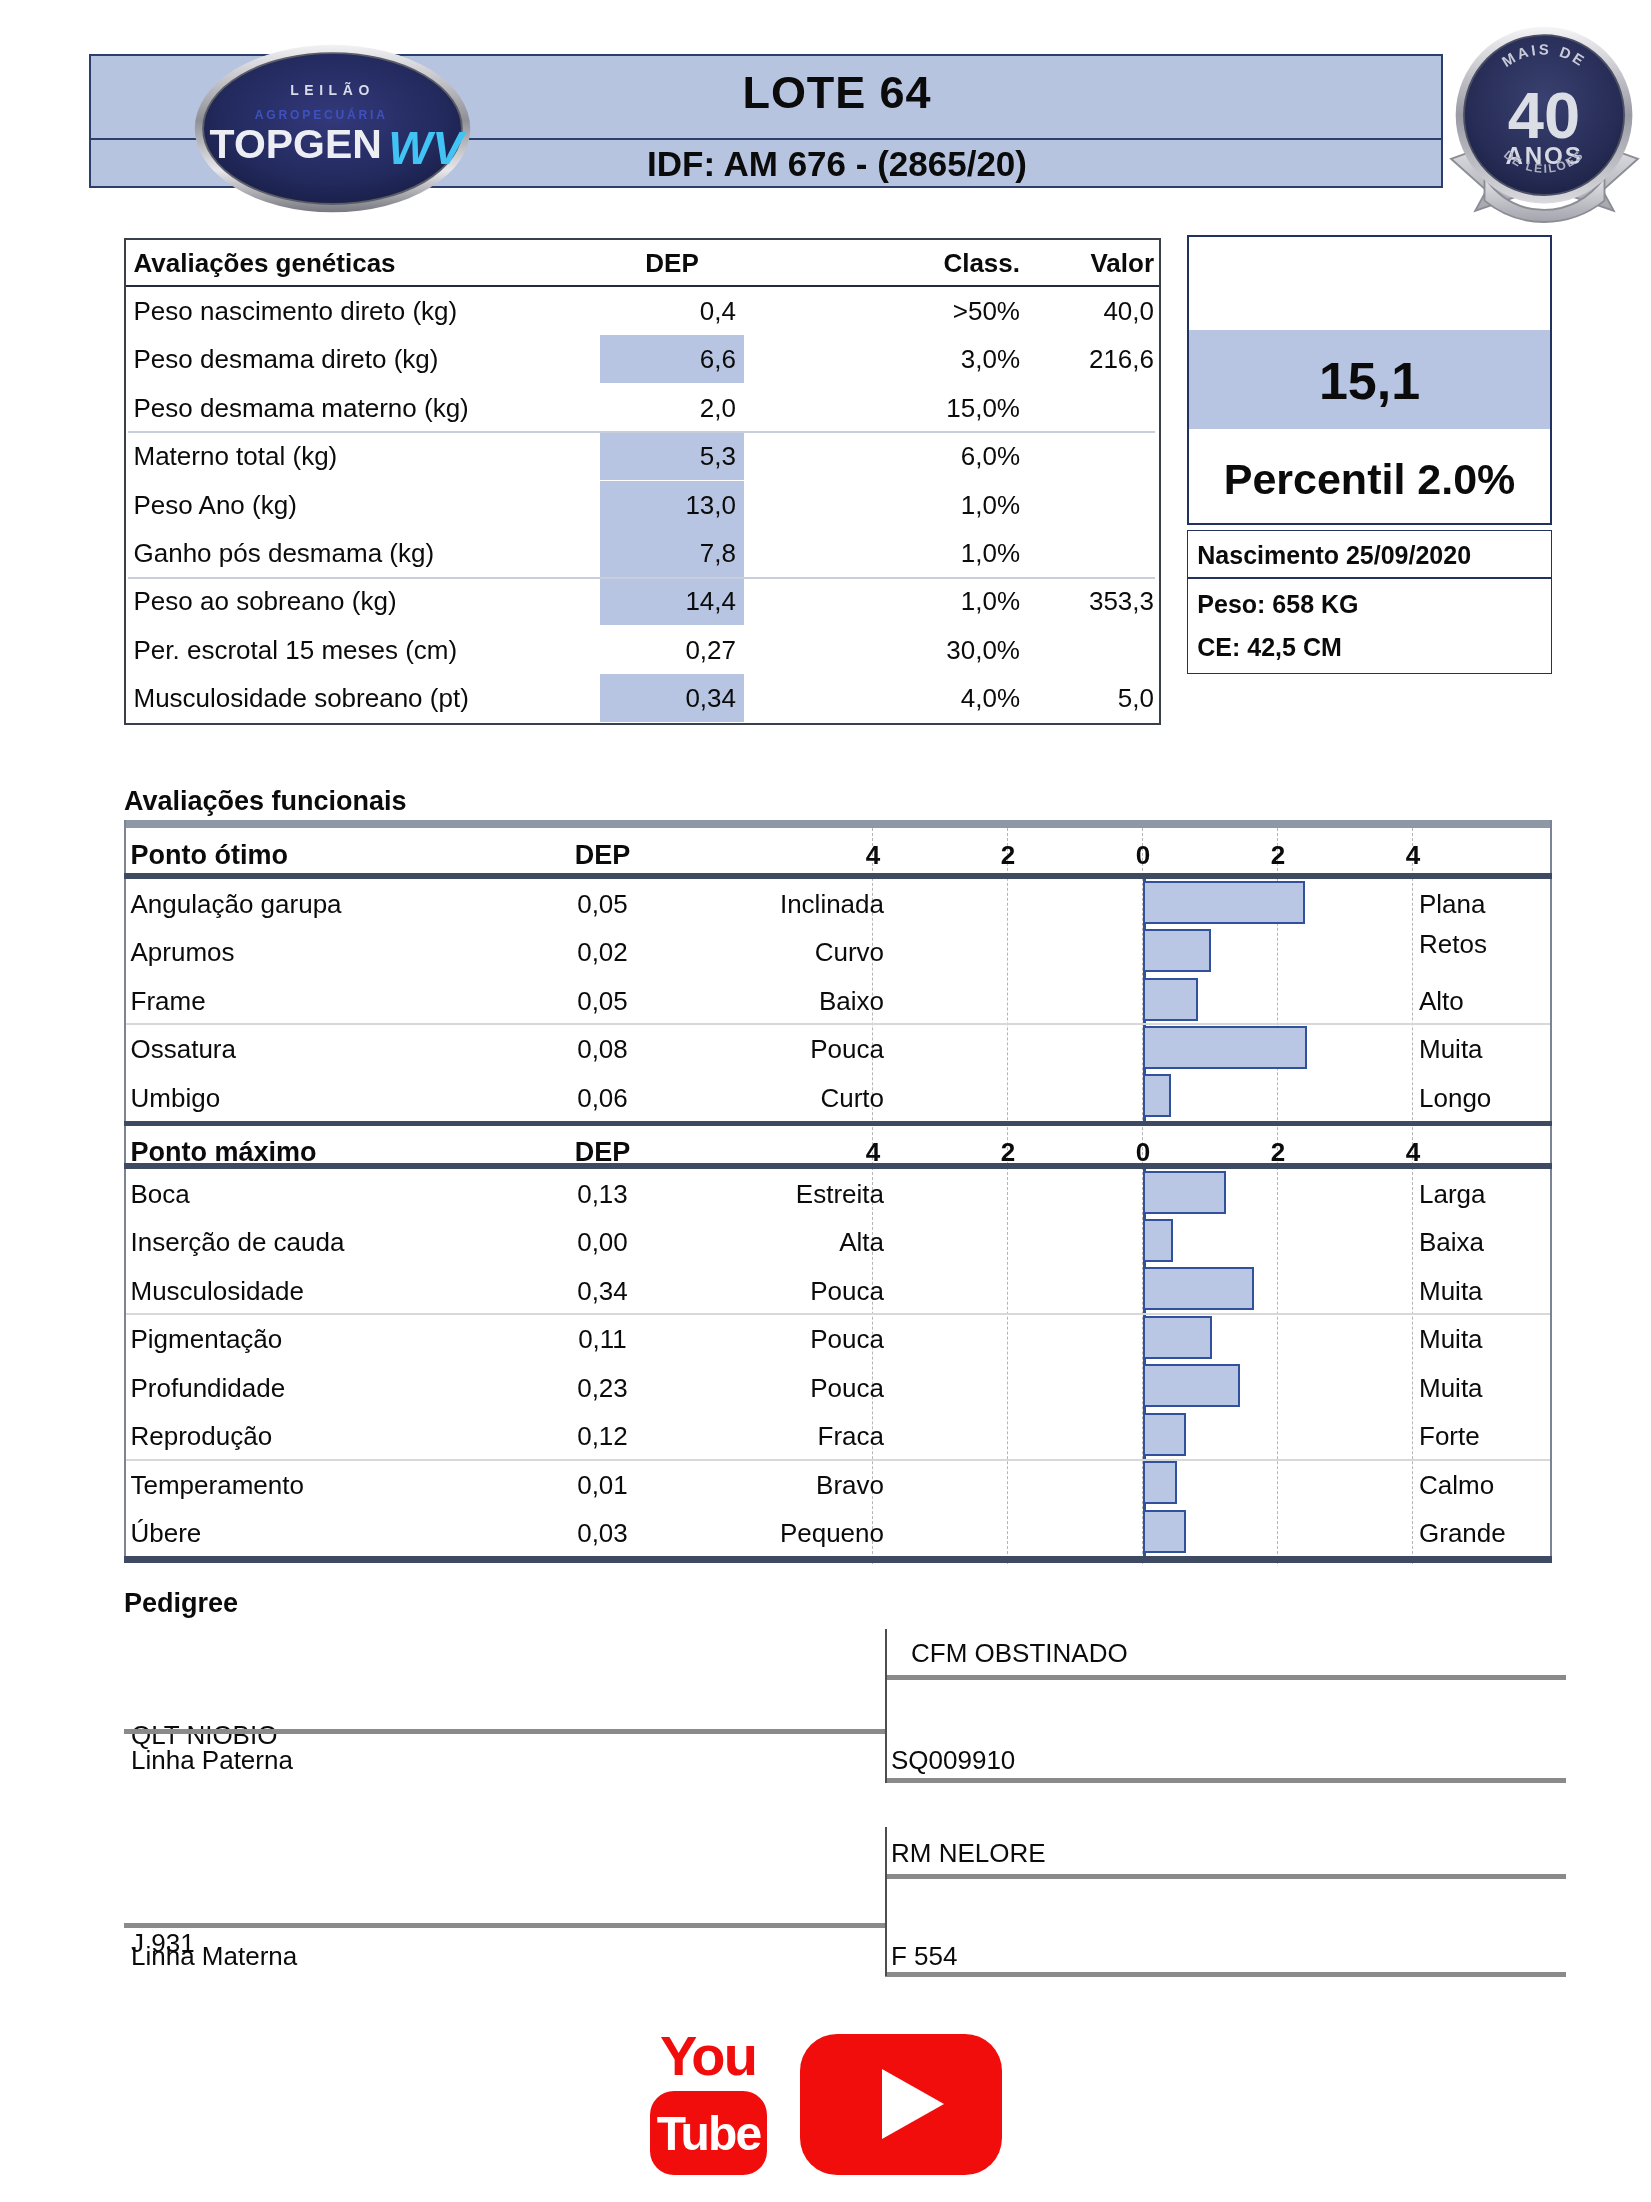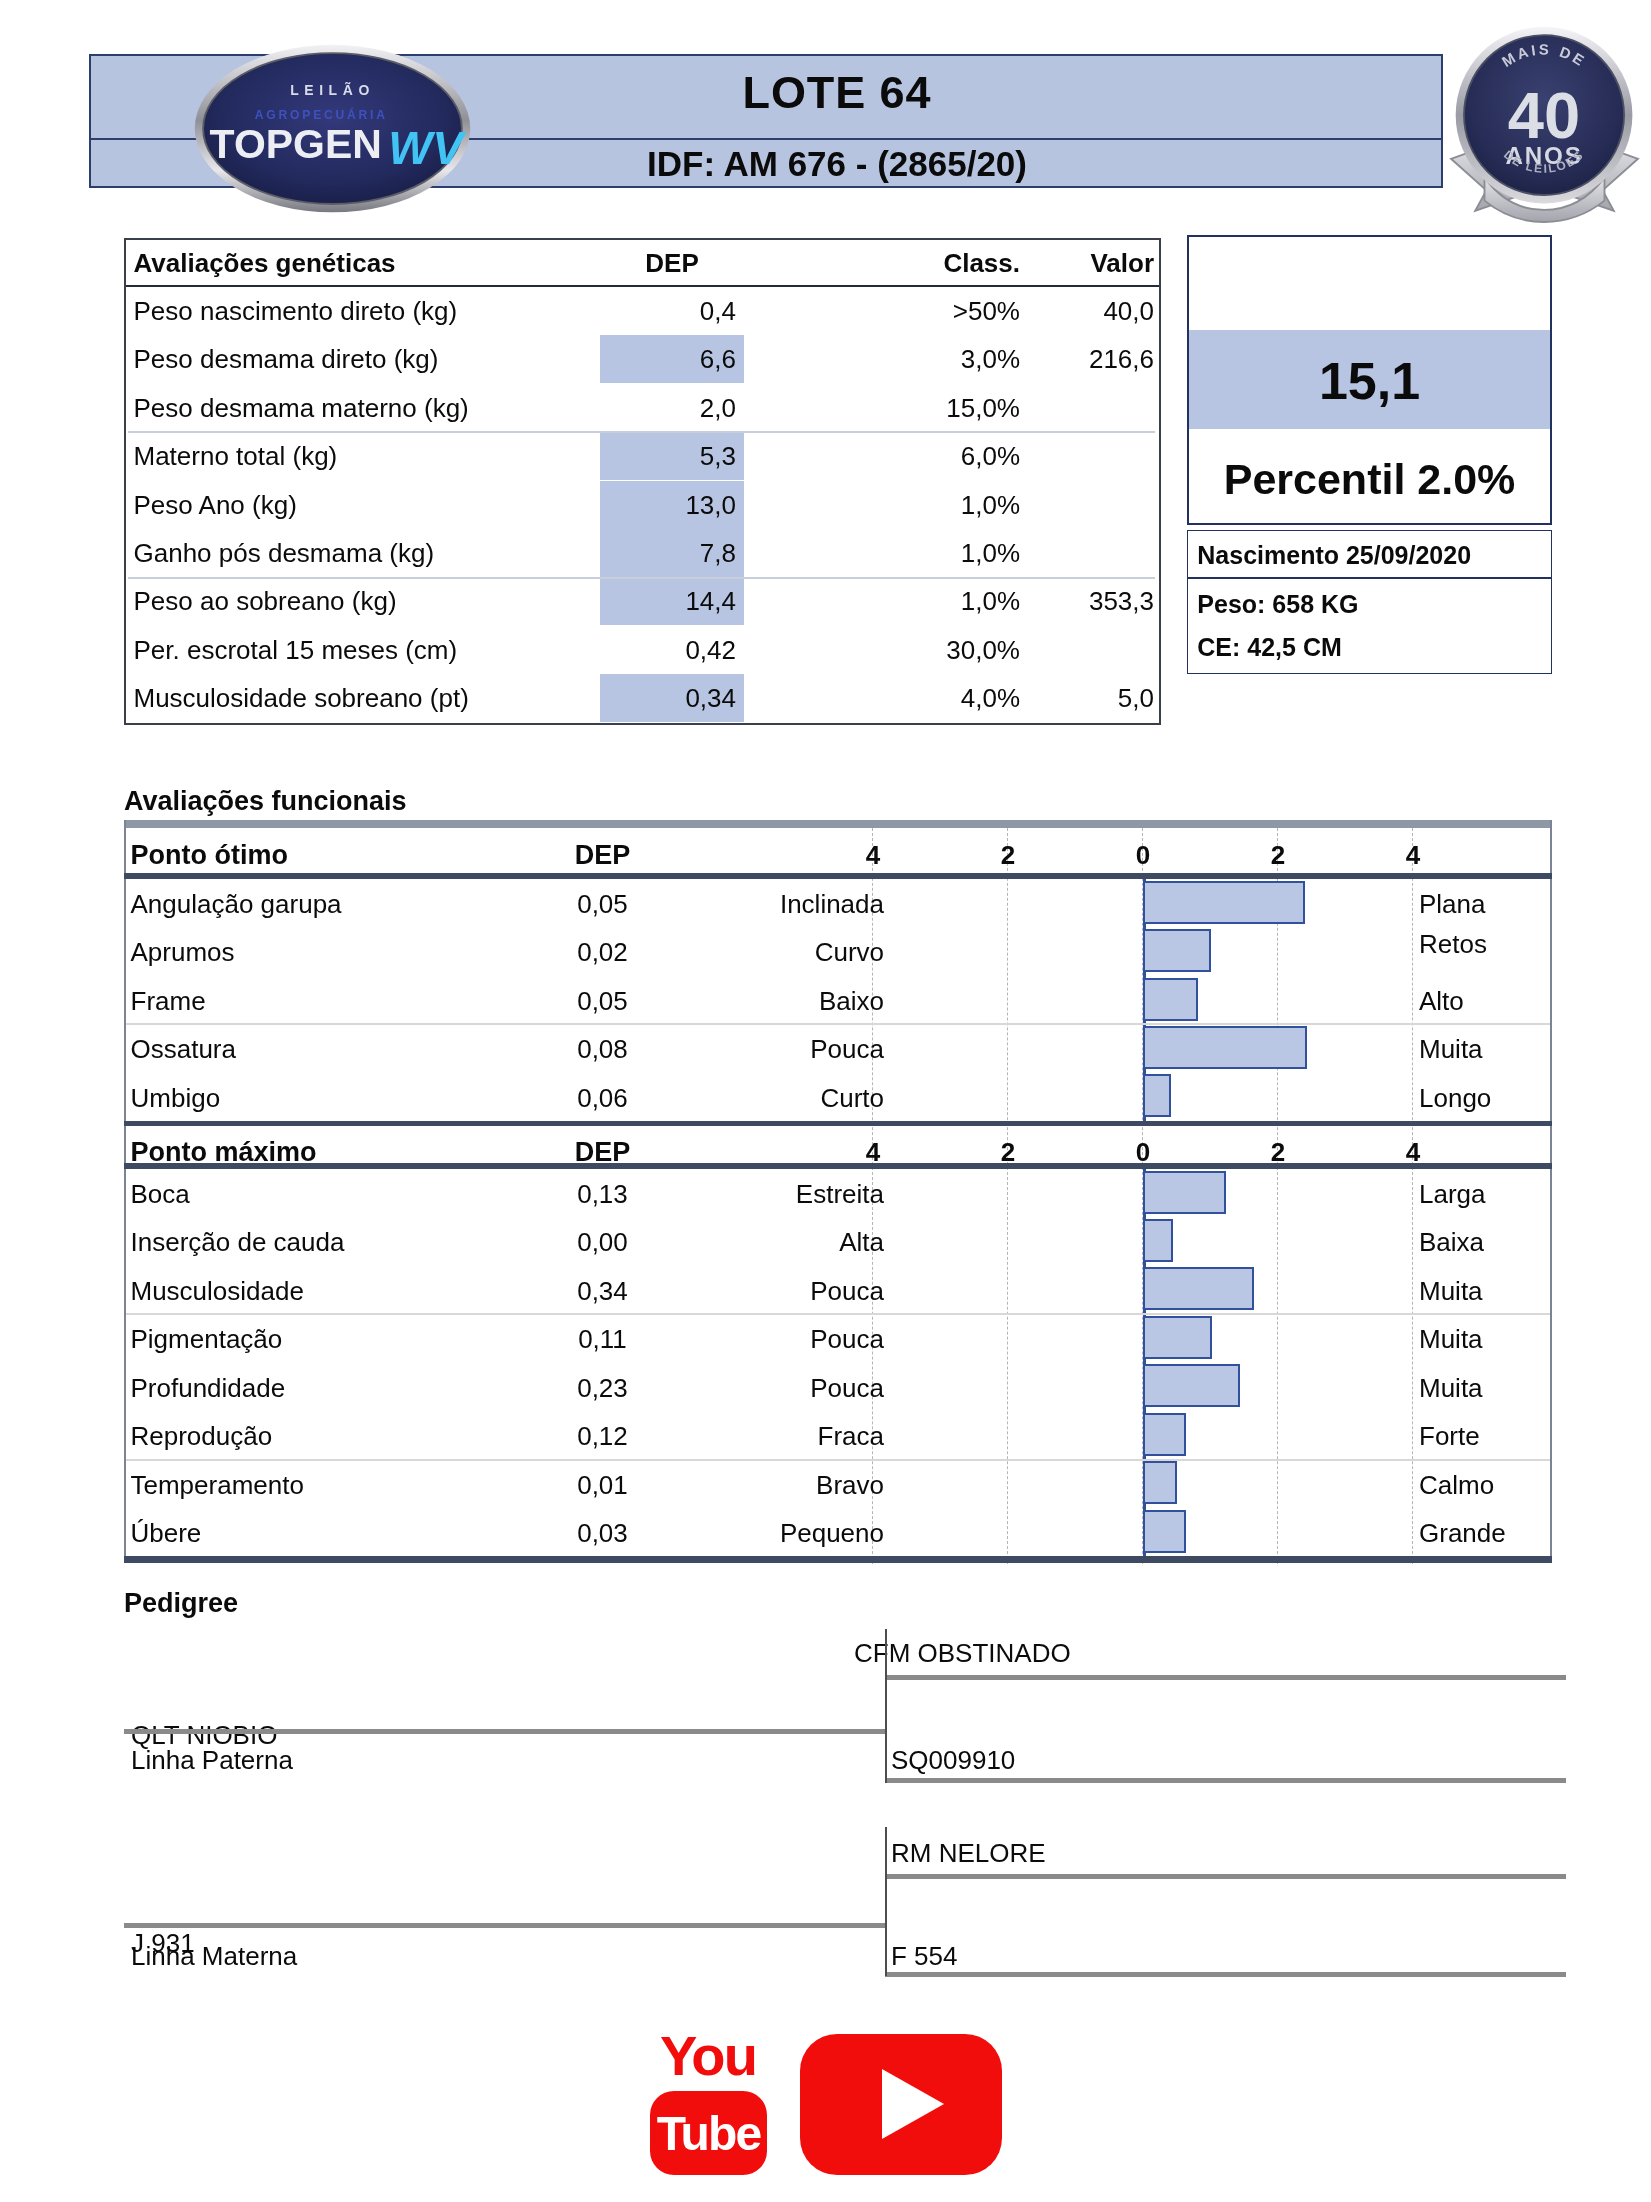--- a/index.html
+++ b/index.html
@@ -175,21 +175,21 @@
         </div>
         <div class="g-row" style="top: 337px;">
           <div class="g-hl"></div>
           <span class="gcell g-name">Peso ao sobreano (kg)</span>
           <span class="gcell g-dep">14,4</span>
           <span class="gcell g-class">1,0%</span>
           <span class="gcell g-val">353,3</span>
         </div>
         <div class="g-row" style="top: 386px;">
           <span class="gcell g-name">Per. escrotal 15 meses (cm)</span>
-          <span class="gcell g-dep">0,42</span>
+          <span class="gcell g-dep">0,27</span>
           <span class="gcell g-class">30,0%</span>
           <span class="gcell g-val"></span>
         </div>
         <div class="g-row" style="top: 434px;">
           <div class="g-hl"></div>
           <span class="gcell g-name">Musculosidade sobreano (pt)</span>
           <span class="gcell g-dep">0,34</span>
           <span class="gcell g-class">4,0%</span>
           <span class="gcell g-val">5,0</span>
         </div>
@@ -311,21 +311,21 @@
         <div class="f-row-high" style="top: 698px;">Grande</div>
         <div class="bar" title="Úbere: 0.63" style="top: 690px; width: 43px; left: 1019px;"></div>
         <div class="f-sep" style="top: 493px;"></div>
         <div class="f-sep" style="top: 639px;"></div>
         <div class="dband" style="top: 736px; height: 6.5px;"></div>
       </div>
   </div>
 
   <div class="ped-title">Pedigree</div>
 
-  <div class="ped-name" style="left:854px;top:1638px;">CFM OBSTINADO</div>
+  <div class="ped-name" style="left:911px;top:1638px;">CFM OBSTINADO</div>
   <div class="ped-line" style="left:885px;top:1675px;width:681px;"></div>
   <div class="ped-name" style="left:131px;top:1697px;margin-top:23px;">QLT NIOBIO</div>
   <div class="ped-line" style="left:124px;top:1729px;width:761px;"></div>
   <div class="ped-name" style="left:131px;top:1745px;">Linha Paterna</div>
   <div class="ped-name" style="left:891px;top:1745px;">SQ009910</div>
   <div class="ped-line" style="left:885px;top:1778px;width:681px;"></div>
   <div class="ped-vline" style="top:1629px;height:154px;"></div>
 
   <div class="ped-name" style="left:891px;top:1838px;">RM NELORE</div>
   <div class="ped-line" style="left:885px;top:1874px;width:681px;"></div>

